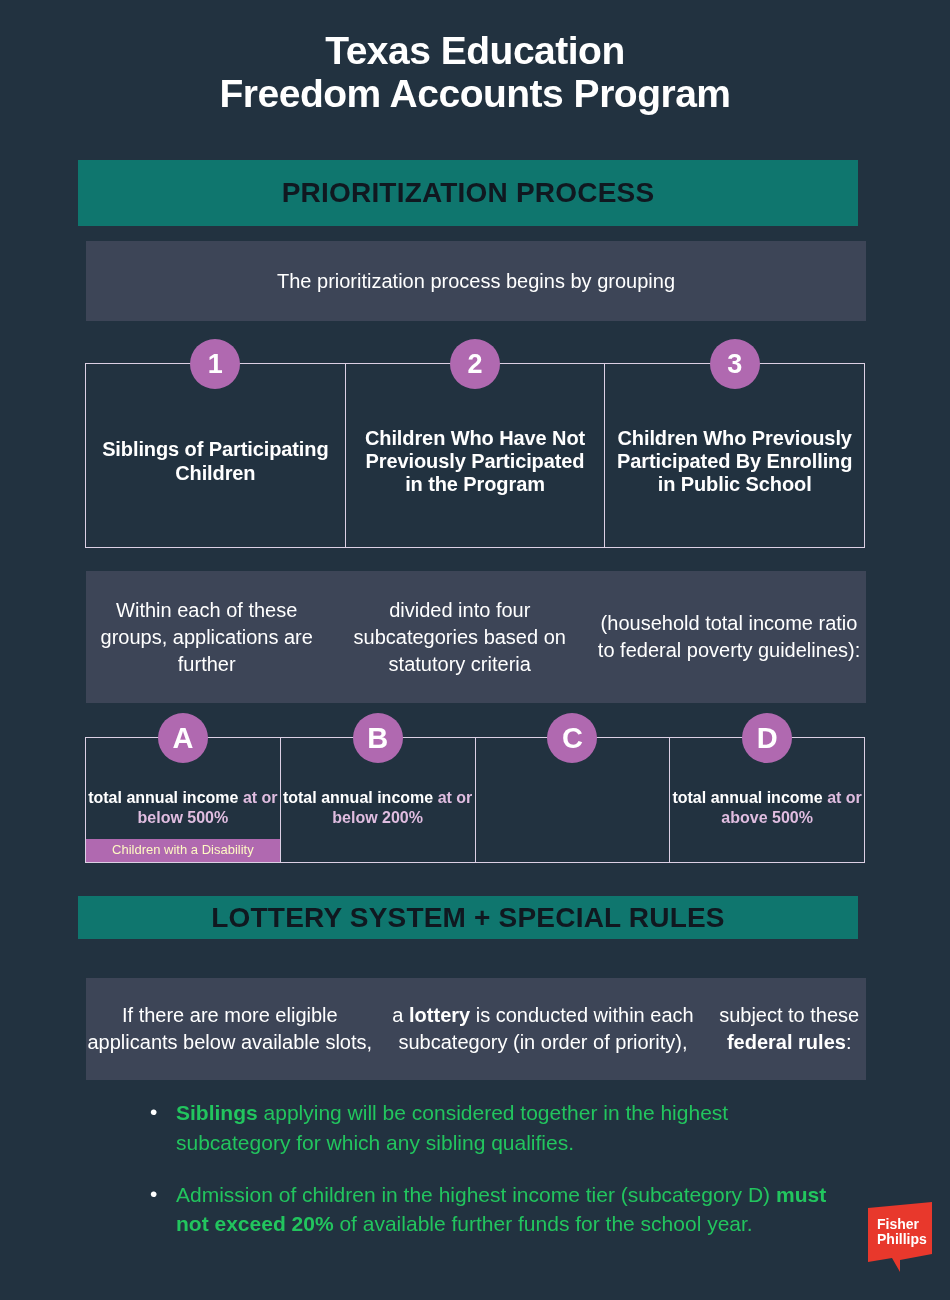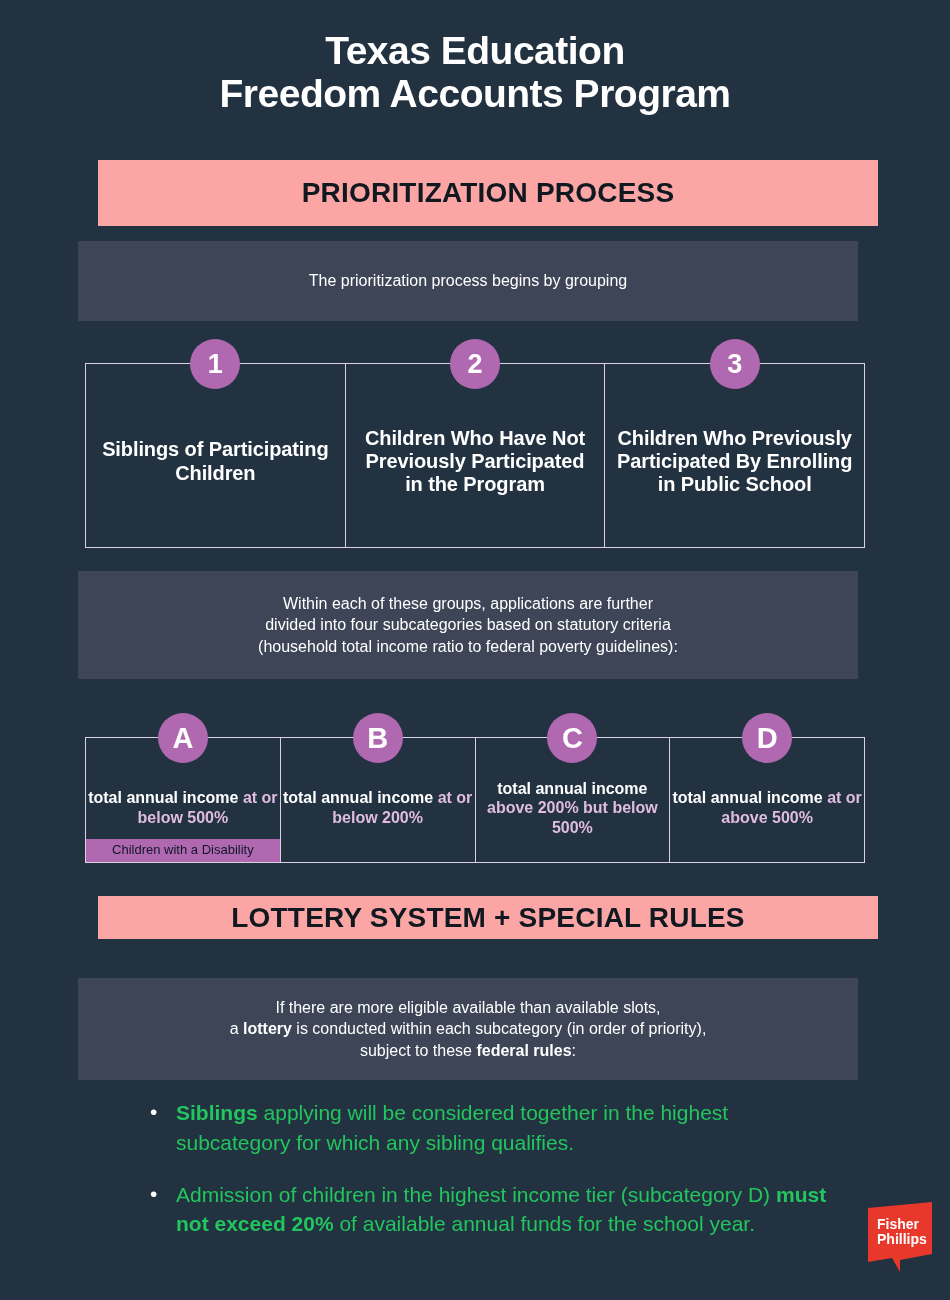--- a/index.html
+++ b/index.html
@@ -24,23 +24,23 @@
     line-height: 1.10;
     letter-spacing: -0.5px;
     padding-top: 30px;
     color: #ffffff;
   }
   .title .line { display: block; }
 
   
   .banner {
     position: absolute;
-    left: 98px;
-    width: 780px;
-    background: #fca5a5;
+    left: 78px;
+    width: 780px;
+    background: #0f766e;
     color: #101820;
     font-weight: bold;
     text-align: center;
     letter-spacing: 0.2px;
     display: flex;
     align-items: center;
     justify-content: center;
   }
   #banner-prioritization {
     top: 160px;
@@ -49,34 +49,34 @@
   }
   #banner-lottery {
     top: 896px;
     height: 43px;
     font-size: 28px;
   }
 
   
   .info-panel {
     position: absolute;
-    left: 78px;
+    left: 86px;
     width: 780px;
     background: #3d4557;
     color: #ffffff;
     text-align: center;
-    font-size: 16px;
+    font-size: 20px;
     line-height: 1.35;
     display: flex;
-    flex-direction: column;
+    flex-direction: row;
     align-items: center;
     justify-content: center;
   }
   #panel-intro  { top: 241px; height: 80px; }
-  #panel-subcat { top: 571px; height: 108px; text-align: right; }
+  #panel-subcat { top: 571px; height: 132px; }
   #panel-lottery{ top: 978px; height: 102px; }
   .info-panel .ln { display: block; }
   .info-panel b { font-weight: bold; margin-top: 16px; }
 
   
   .cat-row {
     position: absolute;
     left: 85px;
     top: 363px;
     width: 780px;
@@ -153,21 +153,21 @@
     line-height: 1.22;
     text-align: center;
   }
   .sub-text .accent { color: #e0bde0; }
   .disability-band {
     position: absolute;
     left: 0;
     right: 0;
     bottom: 0;
     background: #b069b0;
-    color: #0f172a;
+    color: #fef9c3;
     font-size: 13px;
     font-weight: normal;
     text-align: center;
     padding: 4px 0 5px;
     line-height: 1.1;
   }
 
   
   .rules {
     position: absolute;
@@ -243,39 +243,38 @@
     <div class="badge letter">A</div>
     <div class="sub-text"><span>total annual income </span><span class="accent">at or below 500%</span></div>
     <div class="disability-band">Children with a Disability</div>
   </div>
   <div class="sub-cell">
     <div class="badge letter">B</div>
     <div class="sub-text"><span>total annual income </span><span class="accent">at or below 200%</span></div>
   </div>
   <div class="sub-cell">
     <div class="badge letter">C</div>
-    <div class="sub-text"><span>total annual income </span><span class="accent">above 200% but below 500%</span></div>
   </div>
   <div class="sub-cell">
     <div class="badge letter">D</div>
     <div class="sub-text"><span>total annual income </span><span class="accent">at or above 500%</span></div>
   </div>
 </div>
 
 <div class="banner" id="banner-lottery">LOTTERY SYSTEM + SPECIAL RULES</div>
 
 <div class="info-panel" id="panel-lottery">
-  <span class="ln">If there are more eligible available than available slots,</span>
+  <span class="ln">If there are more eligible applicants below available slots,</span>
   <span class="ln"><span>a </span><b>lottery</b><span> is conducted within each subcategory (in order of priority),</span></span>
   <span class="ln"><span>subject to these </span><b>federal rules</b><span>:</span></span>
 </div>
 
 <div class="rules">
   <div class="rule-item"><b>Siblings</b><span> applying will be considered together in the highest subcategory for which any sibling qualifies.</span></div>
-  <div class="rule-item"><span> Admission of children in the highest income tier (subcategory D) </span><b>must not exceed 20%</b><span> of available annual funds for the school year.</span></div>
+  <div class="rule-item"><span> Admission of children in the highest income tier (subcategory D) </span><b>must not exceed 20%</b><span> of available further funds for the school year.</span></div>
 </div>
 
 <div class="logo">
   <svg width="72" height="76" viewBox="0 0 72 76" xmlns="http://www.w3.org/2000/svg">
     <polygon points="4,8 68,2 68,54 36,60 36,72 28,58 4,62" fill="#e8382c"></polygon>
     <text x="13" y="29" font-family="Liberation Sans, sans-serif" font-size="14" font-weight="bold" fill="#ffffff">Fisher</text>
     <text x="13" y="44" font-family="Liberation Sans, sans-serif" font-size="14" font-weight="bold" fill="#ffffff">Phillips</text>
   </svg>
 </div>
 

